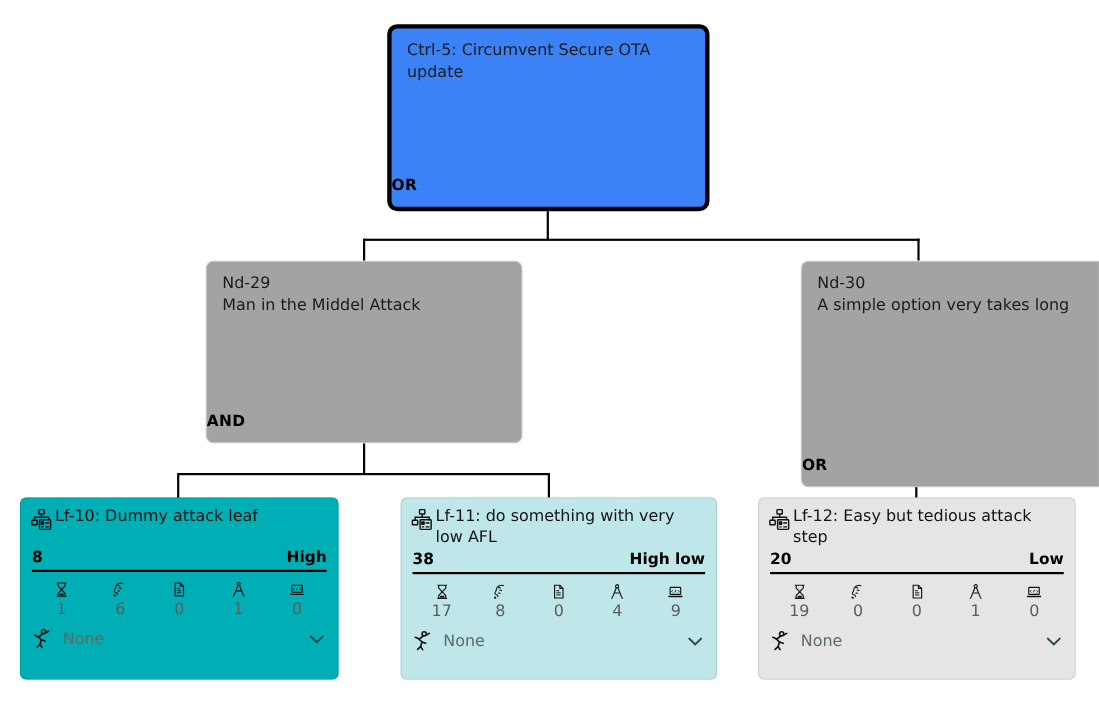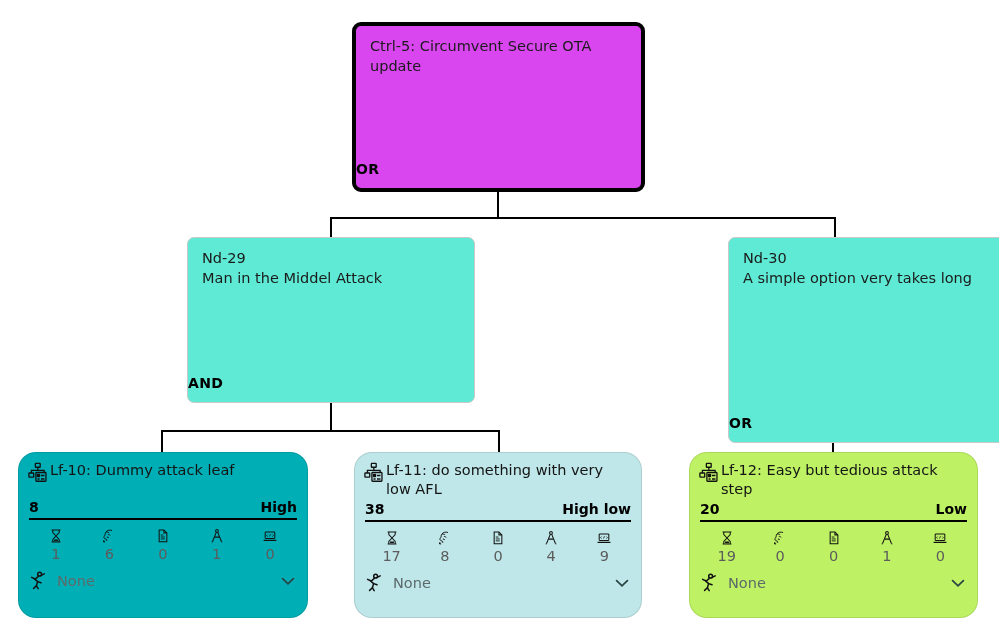--- a/index.html
+++ b/index.html
@@ -11,26 +11,26 @@
   }
   #canvas{position:relative;width:999px;height:638px;}
 
   
   .edge{position:absolute;background:#000000;}
 
   
   .node{
     position:absolute;
     box-sizing:border-box;
-    background:#5eead4;
+    background:#a3a3a3;
     border:1px solid #c9c9c9;
     border-radius:7px;
   }
   .node.root{
-    background:#d946ef;
+    background:#3b82f6;
     border:4px solid #000000;
     border-radius:9px;
   }
   .node-title{
     position:absolute;
     left:14px;right:12px;top:10px;
     font-size:14.5px;
     line-height:20px;
     color:#1b1b1b;
     white-space:pre-line;
@@ -43,21 +43,21 @@
     font-weight:bold;
     color:#000000;
     letter-spacing:.3px;
   }
 
   
   .leaf{
     position:absolute;
     box-sizing:border-box;
     border:1px solid rgba(0,0,0,.10);
-    border-radius:18px;
+    border-radius:6px;
     overflow:hidden;
   }
   .leaf-head{
     position:relative;
     margin:8px 10px 0 8px;
     min-height:36px;
     font-size:14.5px;
     line-height:19px;
     color:#141414;
   }
@@ -217,21 +217,21 @@
       </span>
       <span class="foot-label">None</span>
       <span class="chev">
         <svg viewBox="0 0 18 18" width="18" height="18" fill="none" stroke="#2b4545" stroke-width="1.8" stroke-linecap="round">
           <path d="M3.6 6.6L9 11.8l5.4-5.2"></path>
         </svg>
       </span>
     </div>
   </div>
 
-  <div class="leaf" style="left:354px;top:452px;width:288px;height:166px;background:#bfe6e8;">
+  <div class="leaf" style="left:364px;top:452px;width:288px;height:166px;background:#bfe6e8;">
     <div class="leaf-head">
       <span class="lf-icon">
         <svg viewBox="0 0 24 24" width="22" height="21" fill="none" stroke="#111" stroke-width="1.5">
           <rect x="9" y="1.5" width="5.5" height="4.5" rx=".6"></rect>
           <path d="M11.8 6v3M4.5 12.5V9.5h14.5v3"></path>
           <rect x="1.6" y="12.6" width="5.5" height="4.6" rx=".6"></rect>
           <rect x="9.6" y="12" width="11.5" height="10" rx=".8"></rect>
           <rect x="11.4" y="14.2" width="2.4" height="2.4" rx=".3" fill="#111"></rect>
           <path d="M15.4 15.4h4M15.4 19.4h4M11.4 19.4h2.4"></path>
         </svg>
@@ -297,21 +297,21 @@
       </span>
       <span class="foot-label">None</span>
       <span class="chev">
         <svg viewBox="0 0 18 18" width="18" height="18" fill="none" stroke="#2b4545" stroke-width="1.8" stroke-linecap="round">
           <path d="M3.6 6.6L9 11.8l5.4-5.2"></path>
         </svg>
       </span>
     </div>
   </div>
 
-  <div class="leaf" style="left:689px;top:452px;width:289px;height:166px;background:#bef264;">
+  <div class="leaf" style="left:689px;top:452px;width:289px;height:166px;background:#e5e5e5;">
     <div class="leaf-head">
       <span class="lf-icon">
         <svg viewBox="0 0 24 24" width="22" height="21" fill="none" stroke="#111" stroke-width="1.5">
           <rect x="9" y="1.5" width="5.5" height="4.5" rx=".6"></rect>
           <path d="M11.8 6v3M4.5 12.5V9.5h14.5v3"></path>
           <rect x="1.6" y="12.6" width="5.5" height="4.6" rx=".6"></rect>
           <rect x="9.6" y="12" width="11.5" height="10" rx=".8"></rect>
           <rect x="11.4" y="14.2" width="2.4" height="2.4" rx=".3" fill="#111"></rect>
           <path d="M15.4 15.4h4M15.4 19.4h4M11.4 19.4h2.4"></path>
         </svg>

